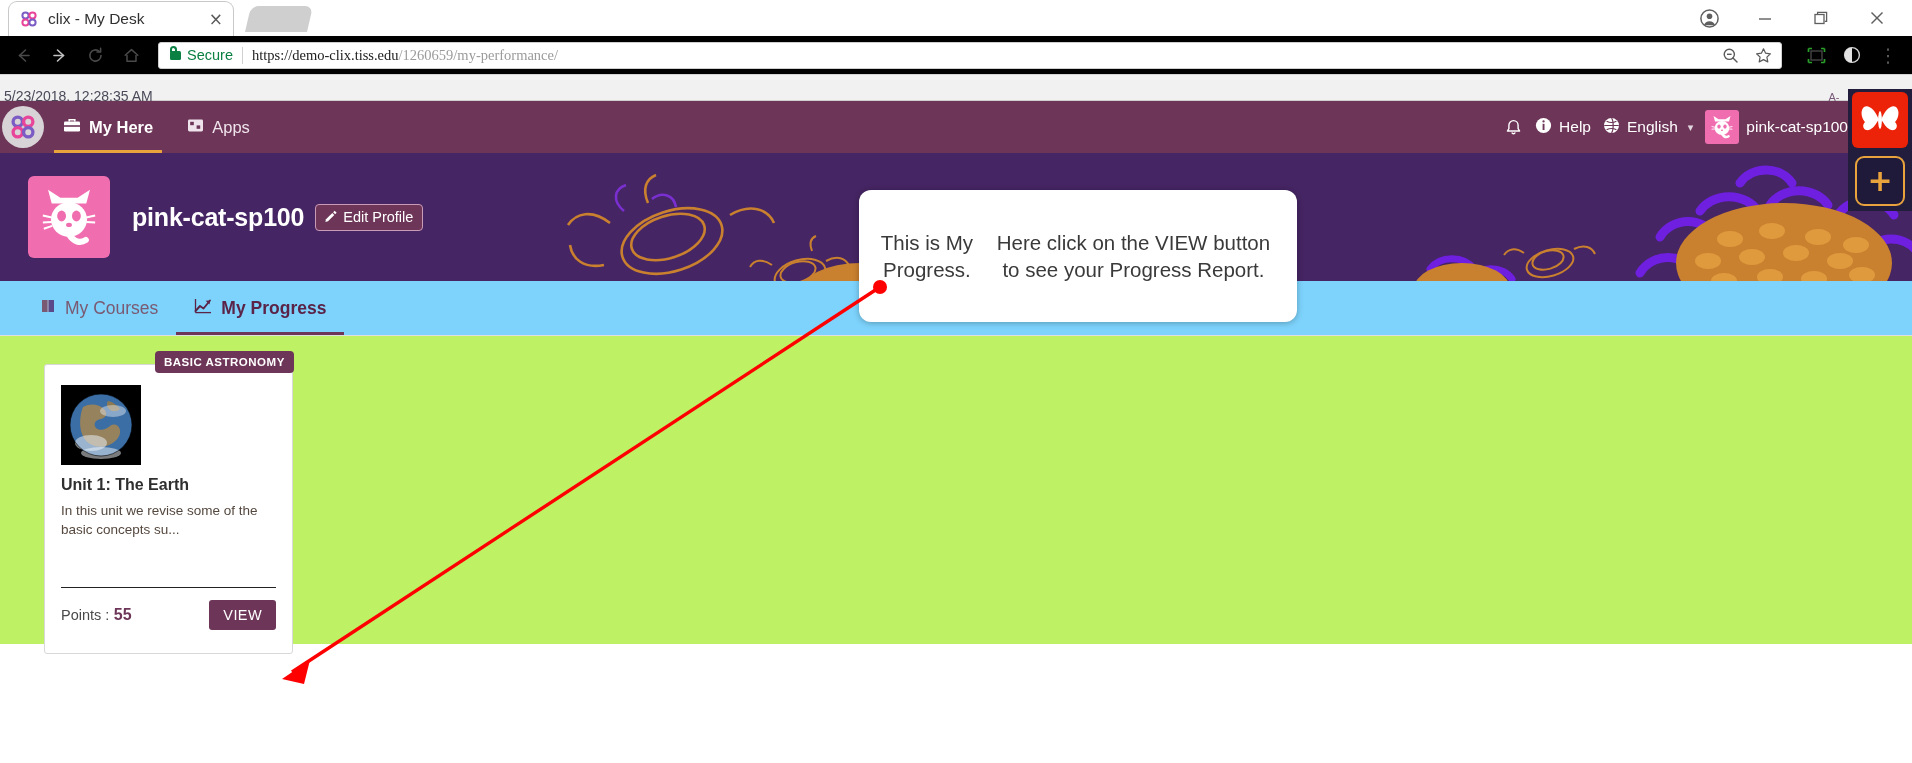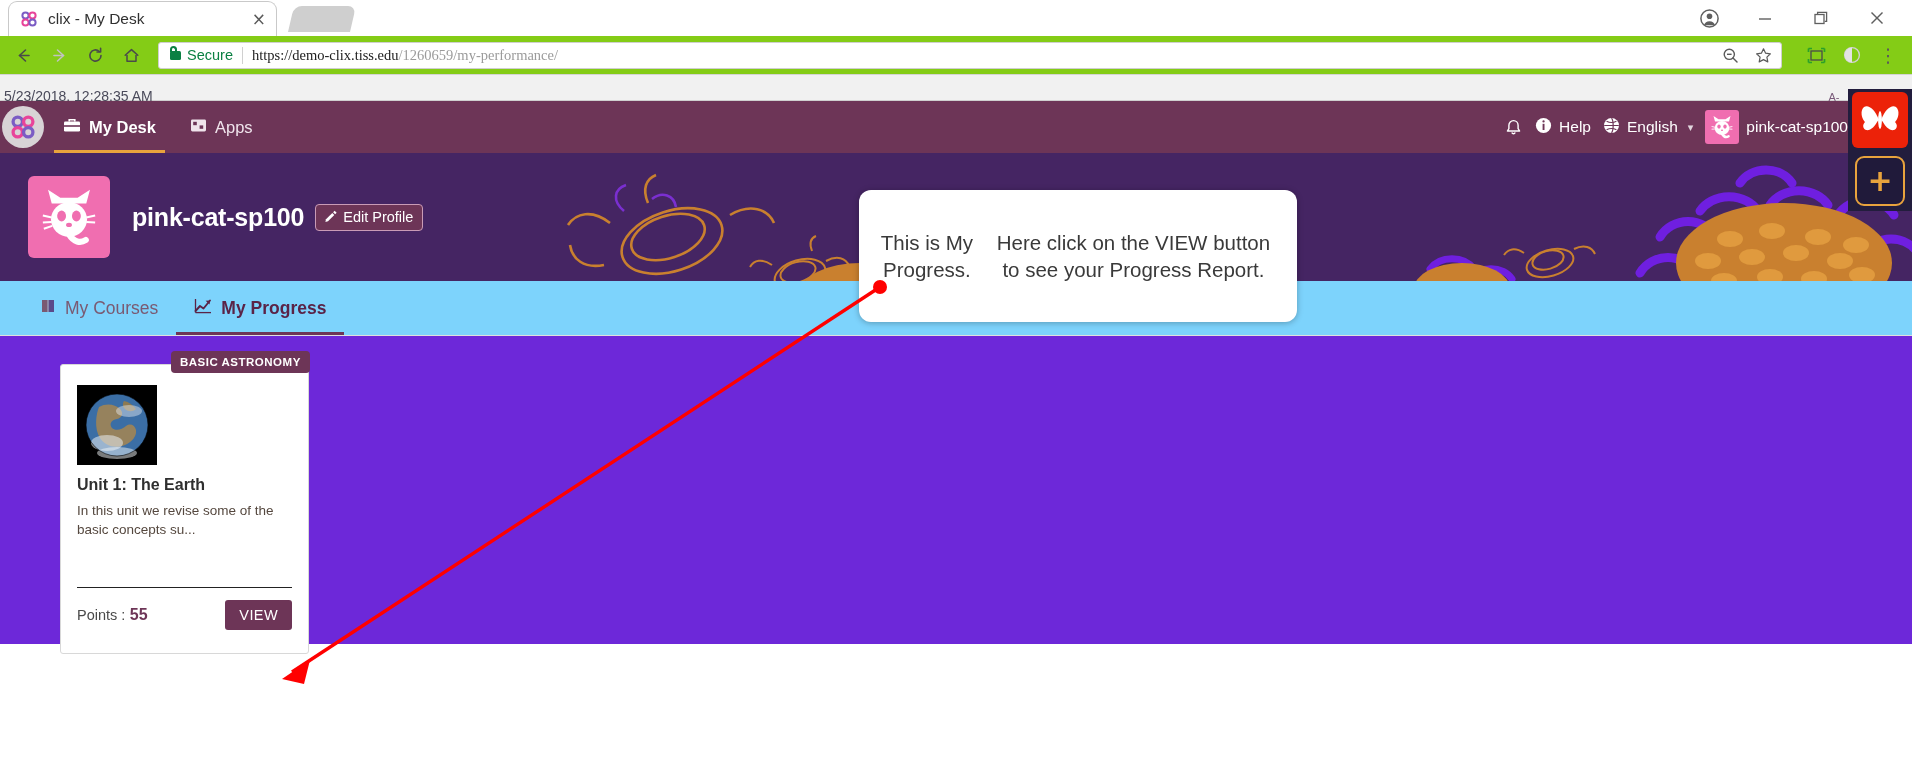--- a/index.html
+++ b/index.html
@@ -21,21 +21,21 @@
     background: #ffffff;
   }
   .tabstrip {
     height: 36px;
     background: #ffffff;
     display: flex;
     align-items: flex-end;
     position: relative;
   }
   .tab-active {
-    width: 269px;
+    width: 226px;
     height: 35px;
     background: #ffffff;
     border: 1px solid #c9c9c9;
     border-bottom: none;
     border-radius: 9px 9px 0 0;
     display: flex;
     align-items: center;
     padding: 0 10px;
     box-sizing: border-box;
     margin-left: 8px;
@@ -89,21 +89,21 @@
     line-height: 1;
     display: flex;
     align-items: center;
     justify-content: center;
     width: 22px;
     height: 22px;
   }
 
   .toolbar {
     height: 39px;
-    background: #84cc16;
+    background: #000000;
     display: flex;
     align-items: center;
     border-bottom: 1px solid #d4d4d4;
     padding: 0 14px 0 6px;
     box-sizing: border-box;
     text-align: right;
   }
   .nav-btn {
     width: 34px;
     height: 30px;
@@ -400,22 +400,22 @@
     content: "";
     position: absolute;
     left: 0; right: 0;
     bottom: 0;
     height: 3px;
     background: #6d3557;
   }
 
   
   .content {
-    padding: 28px 0 0 60px;
-    background: #6d28d9;
+    padding: 28px 0 0 44px;
+    background: #bef264;
     height: 308px;
     box-sizing: border-box;
     position: relative;
   }
   .course-card {
     width: 249px;
     background: #ffffff;
     border: 1px solid #d8d8d8;
     border-radius: 3px;
     position: relative;
@@ -663,21 +663,21 @@
   </span>
 
   <div class="nav-item active">
     <span>
       <svg width="18" height="16" viewBox="0 0 18 16">
         <rect x="1" y="4.5" width="16" height="10" rx="1.3" fill="#ffffff"></rect>
         <path d="M6.2 4.5V2.8h5.6v1.7" fill="none" stroke="#ffffff" stroke-width="1.6"></path>
         <rect x="1" y="8.2" width="16" height="1.6" fill="#6d3557"></rect>
       </svg>
     </span>
-    <span>My Desk</span>
+    <span>My Here</span>
   </div>
 
 
   <div class="nav-item">
     <span>
       <svg width="17" height="15" viewBox="0 0 17 15">
         <rect x="1" y="1.6" width="15" height="11.8" rx="1.4" fill="#f0e4ec"></rect>
         <rect x="3.2" y="3.8" width="3.6" height="3.4" fill="#6d3557"></rect>
         <rect x="9.6" y="7.4" width="3.6" height="3.4" fill="#6d3557"></rect>
       </svg>

